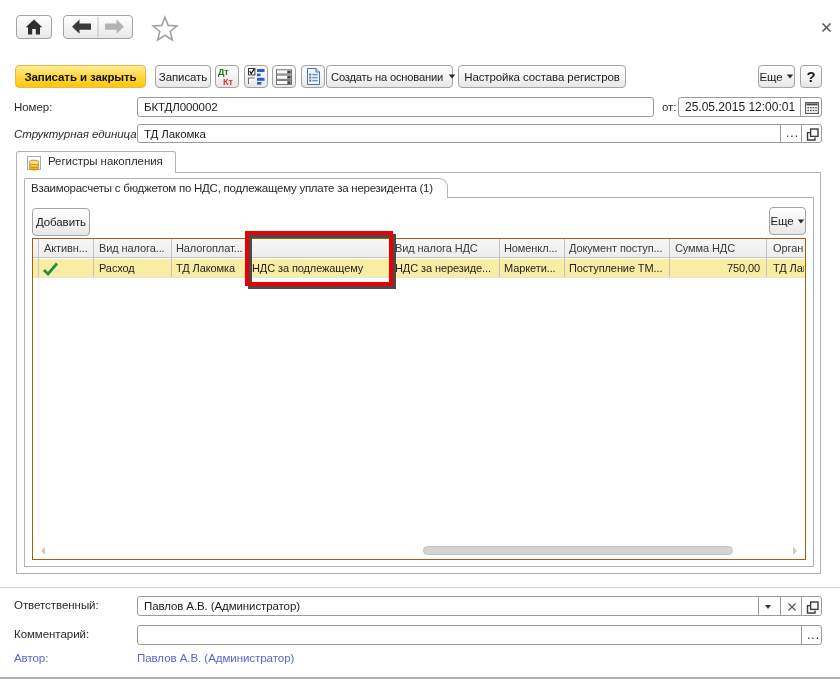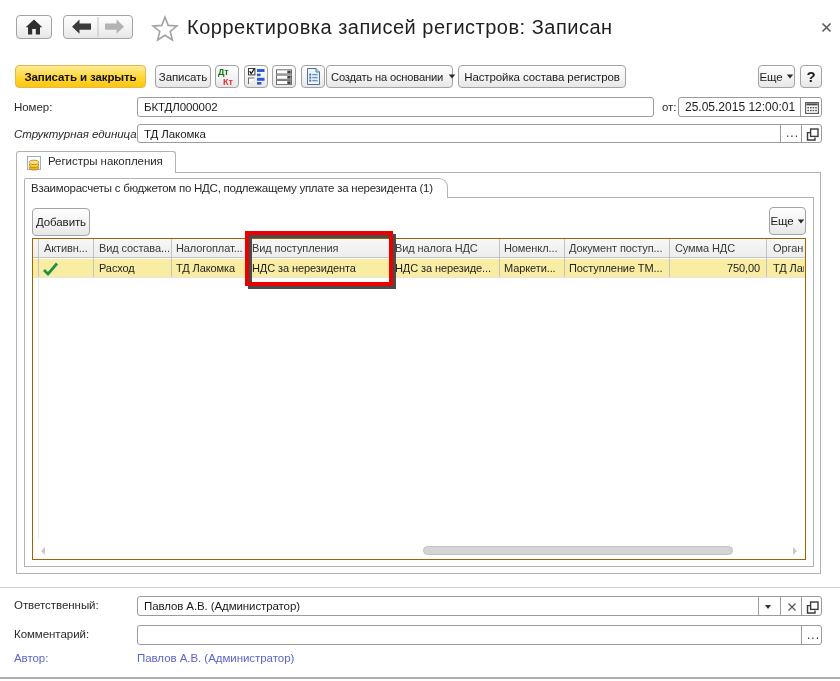--- a/index.html
+++ b/index.html
@@ -26,21 +26,20 @@
 <div class="btn" style="left:63px;top:15px;width:70px;height:24px;padding:0">
 <svg width="68" height="22" viewBox="0 0 68 22">
 <line x1="34" y1="1" x2="34" y2="21" stroke="#c0c0c0" stroke-width="1"></line>
 <path d="M8 10.7 L15.5 3.6 L15.5 7.6 L27 7.6 L27 13.8 L15.5 13.8 L15.5 17.8 Z" fill="#3a3a3a"></path>
 <path d="M60 10.7 L52.5 3.6 L52.5 7.6 L41 7.6 L41 13.8 L52.5 13.8 L52.5 17.8 Z" fill="#b3b3b3"></path>
 </svg>
 </div>
 <svg class="abs" style="left:151px;top:15px" width="28" height="27" viewBox="0 0 28 27">
       <path d="M14 2.2 L17.2 10.4 L26 10.9 L19.2 16.5 L21.4 25 L14 20.3 L6.6 25 L8.8 16.5 L2 10.9 L10.8 10.4 Z" fill="#fff" stroke="#a2a2a2" stroke-width="1.6"></path>
     </svg>
-<div class="lbl" style="left:187px;top:16px;font-size:20px;letter-spacing:0.5px;color:#1f1f1f">Корректировка записей регистров: Записан</div>
 <svg class="abs" style="left:820px;top:21px" width="13" height="13" viewBox="0 0 13 13">
       <path d="M2.5 2.5 L10.5 10.5 M10.5 2.5 L2.5 10.5" stroke="#5a5a5a" stroke-width="1.6"></path>
     </svg>
 
 <div class="btn" style="left:15px;top:65px;width:131px;font-weight:bold;color:#111;background:linear-gradient(#ffeb96,#ffd633 55%,#fcc70c);border:1px solid #e3b94d;border-radius:4px;">Записать и закрыть</div>
 <div class="btn" style="left:155px;top:65px;width:56px;">Записать</div>
 <div class="btn" style="left:215px;top:65px;width:24px;padding:0;font-weight:bold;font-size:9px;line-height:1">
 <svg width="18" height="19" viewBox="0 0 18 19">
         <text x="0" y="8" font-size="9" font-weight="bold" fill="#157815" font-family="Liberation Sans">Дт</text>
         <text x="5" y="18" font-size="9" font-weight="bold" fill="#e03030" font-family="Liberation Sans">Кт</text>
@@ -134,37 +133,36 @@
 <div class="abs" style="left:24px;top:178px;width:424px;height:20px;border:1px solid #b2b2b2;border-bottom:0;border-radius:2px 9px 0 0;background:#fff;"></div>
 <div class="lbl" style="left:31px;top:182px;letter-spacing:-0.25px">Взаиморасчеты с бюджетом по НДС, подлежащему уплате за нерезидента (1)</div>
 
 <div class="sbtn" style="left:32px;top:208px;width:58px;">Добавить</div>
 <div class="sbtn" style="left:769px;top:207px;width:37px;">Еще&nbsp;<span class="arr" style="transform:scale(.8)"></span></div>
 
 <div class="abs" style="left:32px;top:238px;width:774px;height:322px;border:1px solid #a16207;background:#fff">
 
   <div class="abs" style="left:0;top:0;width:772px;height:19px;background:linear-gradient(#f7f7f7,#ededed);border-bottom:1px solid #c3c3c3;">
     <div class="hc" style="left:11px;width:48px">Активн...</div>
-    <div class="hc" style="left:66px;width:70px">Вид состава...</div>
+    <div class="hc" style="left:66px;width:70px">Вид налога...</div>
     <div class="hc" style="left:143px;width:69px">Налогоплат...</div>
-    <div class="hc" style="left:219px;width:136px">Вид поступления</div>
     <div class="hc" style="left:362px;width:102px">Вид налога НДС</div>
     <div class="hc" style="left:471px;width:58px">Номенкл...</div>
     <div class="hc" style="left:536px;width:98px">Документ поступ...</div>
     <div class="hc" style="left:642px;width:89px">Сумма НДС</div>
     <div class="hc" style="left:740px;width:31px">Органи</div>
   </div>
 
   <div class="abs" style="left:0;top:20px;width:772px;height:18px;background:#f9eca3;">
     <svg class="abs" style="left:9px;top:2.5px" width="17" height="14" viewBox="0 0 17 14">
           <path d="M2 8 L6 12 L15 1.5" stroke="#1e8f43" stroke-width="2.7" fill="none"></path>
         </svg>
     <div class="rc" style="left:66px;width:70px">Расход</div>
     <div class="rc" style="left:143px;width:69px">ТД Лакомка</div>
-    <div class="rc" style="left:219px;width:136px">НДС за нерезидента</div>
+    <div class="rc" style="left:219px;width:136px">НДС за подлежащему</div>
     <div class="rc" style="left:362px;width:102px">НДС за нерезиде...</div>
     <div class="rc" style="left:471px;width:58px">Маркети...</div>
     <div class="rc" style="left:536px;width:98px">Поступление ТМ...</div>
     <div class="rc" style="left:642px;width:85px;justify-content:flex-end">750,00</div>
     <div class="rc" style="left:740px;width:31px">ТД Лакомка</div>
   </div>
 
   <div class="abs" style="left:5px;top:0;width:1px;height:38px;background:#c3c3c3"></div>
   <div class="abs" style="left:60px;top:0;width:1px;height:38px;background:#c3c3c3"></div>
   <div class="abs" style="left:138px;top:0;width:1px;height:38px;background:#c3c3c3"></div>

